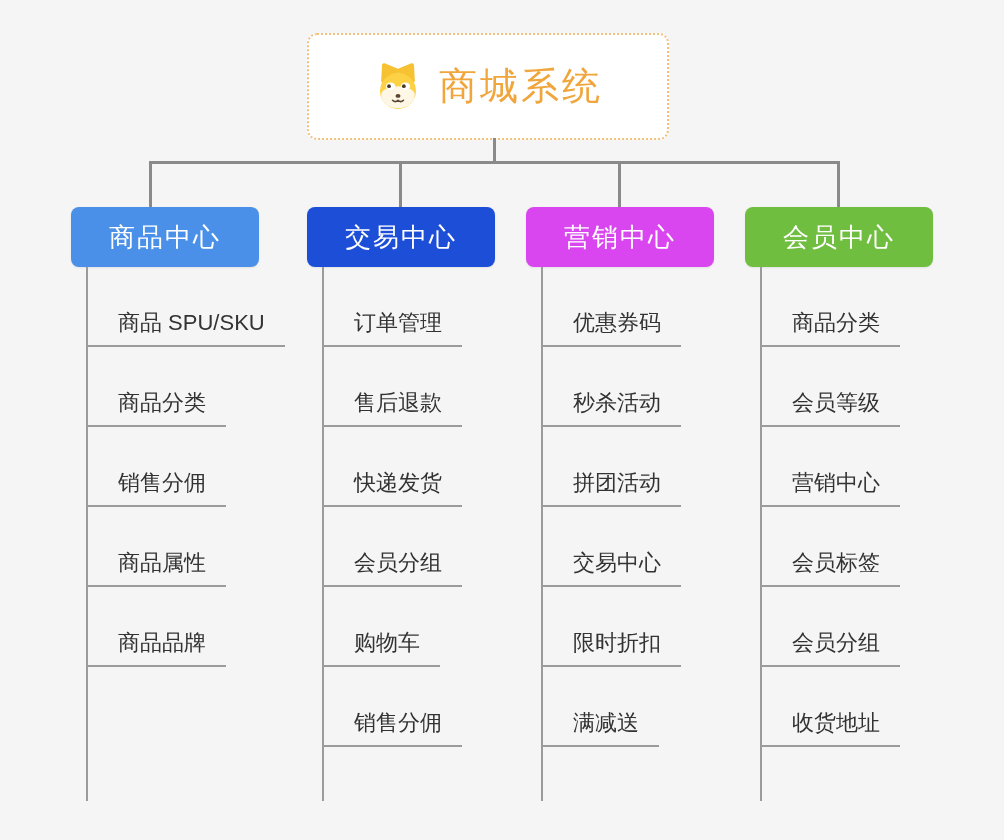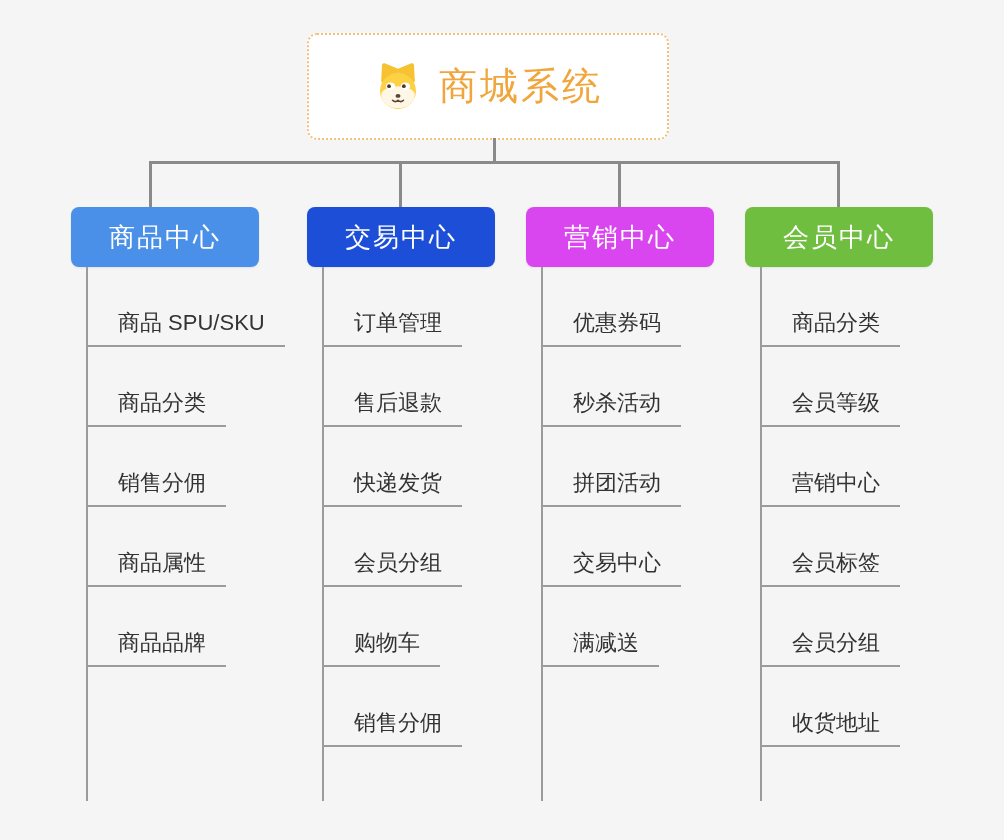--- a/index.html
+++ b/index.html
@@ -131,20 +131,23 @@
         <div class="item">
     <span class="item-label">秒杀活动</span>
   </div>
         <div class="item">
     <span class="item-label">拼团活动</span>
   </div>
         <div class="item">
     <span class="item-label">交易中心</span>
   </div>
         <div class="item">
+    <span class="item-label">限时折扣</span>
+  </div>
+        <div class="item">
     <span class="item-label">满减送</span>
   </div>
       </div>
   </div>
     <div class="branch" style="left: 745px;">
     <div class="branch-header" style="background: rgb(111, 190, 63);">
       <span class="branch-label">会员中心</span>
     </div>
     <div class="items">
       <div class="spine"></div>

